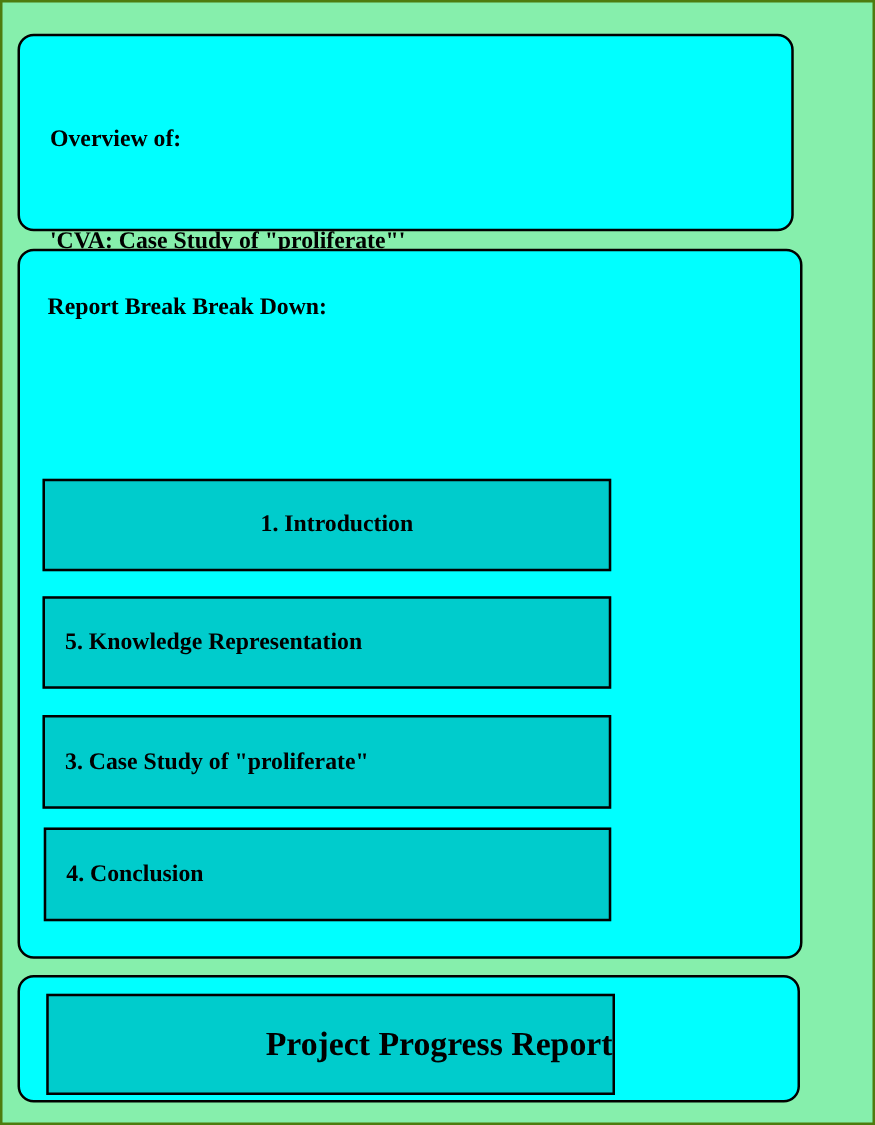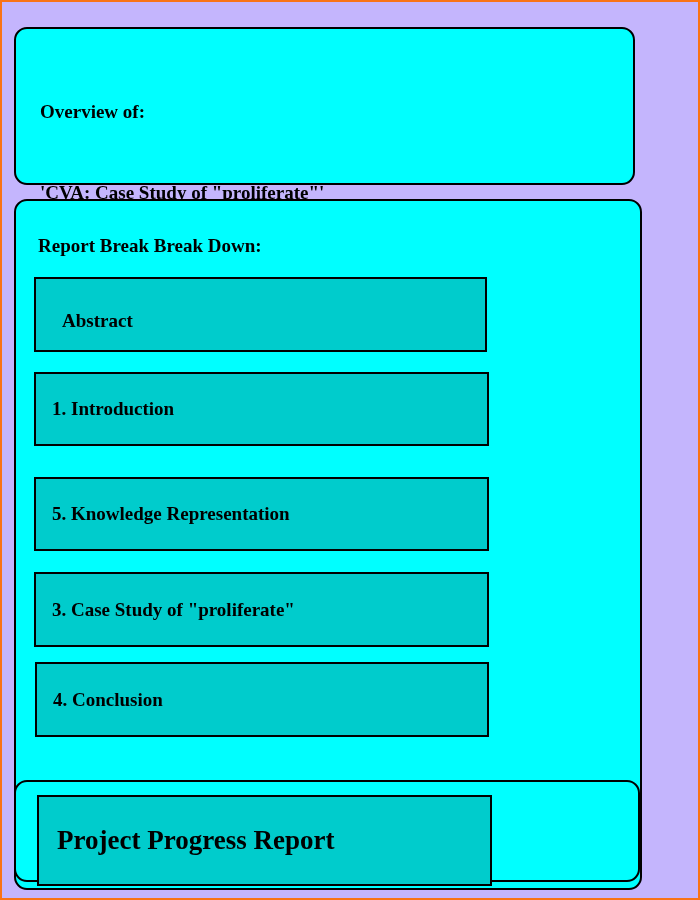--- a/index.html
+++ b/index.html
@@ -1,36 +1,36 @@
 <!DOCTYPE html>
 <html><head>
 <meta charset="utf-8">
 <style>
   html, body { margin: 0; padding: 0; background: #ffffff; }
   .page {
     position: relative;
     width: 700px;
     height: 900px;
     box-sizing: border-box;
-    background: #c4b5fd;
-    border: 2px solid #f97316;
+    background: #86efac;
+    border: 2px solid #4d7c0f;
     font-family: "Liberation Serif", "DejaVu Serif", serif;
     font-weight: bold;
     color: #000000;
     overflow: hidden;
   }
   .panel {
     position: absolute;
     background: #00ffff;
     border: 2px solid #000000;
     border-radius: 13px;
     box-sizing: border-box;
   }
   .panel-top    { left: 12px; top: 25px;  width: 621px; height: 158px; }
-  .panel-middle { left: 12px; top: 197px; width: 628px; height: 691px; }
+  .panel-middle { left: 12px; top: 197px; width: 628px; height: 568px; }
   .panel-bottom { left: 12px; top: 778px; width: 626px; height: 102px; }
 
   .overview-lines {
     position: absolute;
     left: 24px;
     top: 15px;
     font-size: 19px;
     line-height: 27px;
     white-space: pre;
   }
@@ -44,46 +44,43 @@
     position: absolute;
     background: #00cccc;
     border: 2px solid #000000;
     box-sizing: border-box;
     display: flex;
     align-items: center;
     font-size: 19px;
     padding-left: 16px;
   }
   .box-abstract   { left: 18px; top: 76px;  width: 453px; height: 75px; padding-left: 26px; padding-top: 12px; }
-  .box-intro      { left: 18px; top: 171px; width: 455px; height: 74px; }
+  .box-intro      { left: 18px; top: 182px; width: 455px; height: 74px; justify-content: center; }
   .box-knowledge  { left: 18px; top: 276px; width: 455px; height: 74px; }
   .box-case       { left: 18px; top: 371px; width: 455px; height: 75px; }
   .box-conclusion { left: 19px; top: 461px; width: 454px; height: 75px; padding-left: 16px; }
-  .box-footer     { left: 21px; top: 13px;  width: 455px; height: 91px; font-size: 27px; padding-left: 18px; }
+  .box-footer     { left: 21px; top: 13px;  width: 455px; height: 81px; font-size: 27px; padding-left: 18px; justify-content: flex-end; }
 </style>
 </head>
 <body>
 
 <div class="page">
 
   <div class="panel panel-top">
     <div class="overview-lines">
       <div>Overview of:</div>
       <div>'CVA: Case Study of "proliferate"'</div>
       <div>Author: Marc Broklawski</div>
       <div>Presenter: Justin Del Vecchio</div>
     </div>
   </div>
 
   <div class="panel panel-middle">
     <div class="report-heading">Report Break Break Down:</div>
 
-    <div class="box box-abstract">
-      <span>Abstract</span>
-    </div>
 
     <div class="box box-intro">
       <span>1. Introduction</span>
     </div>
 
     <div class="box box-knowledge">
       <span>5. Knowledge Representation</span>
     </div>
 
     <div class="box box-case">

